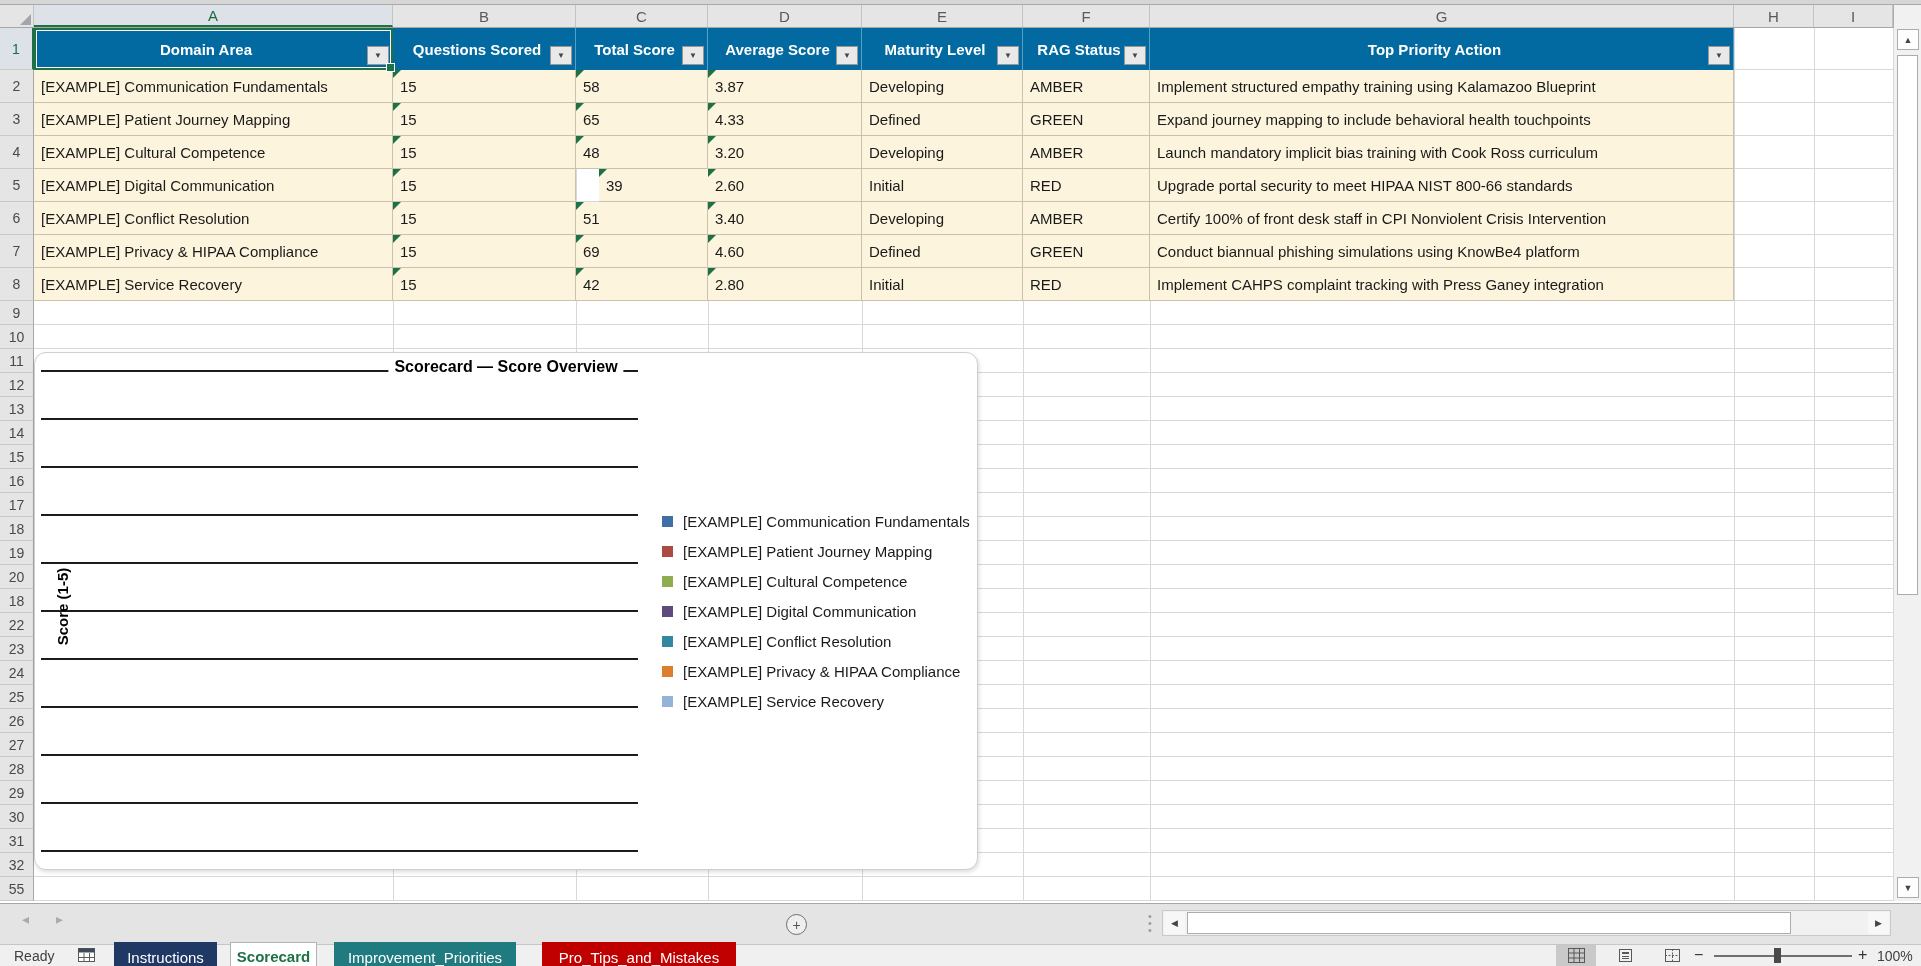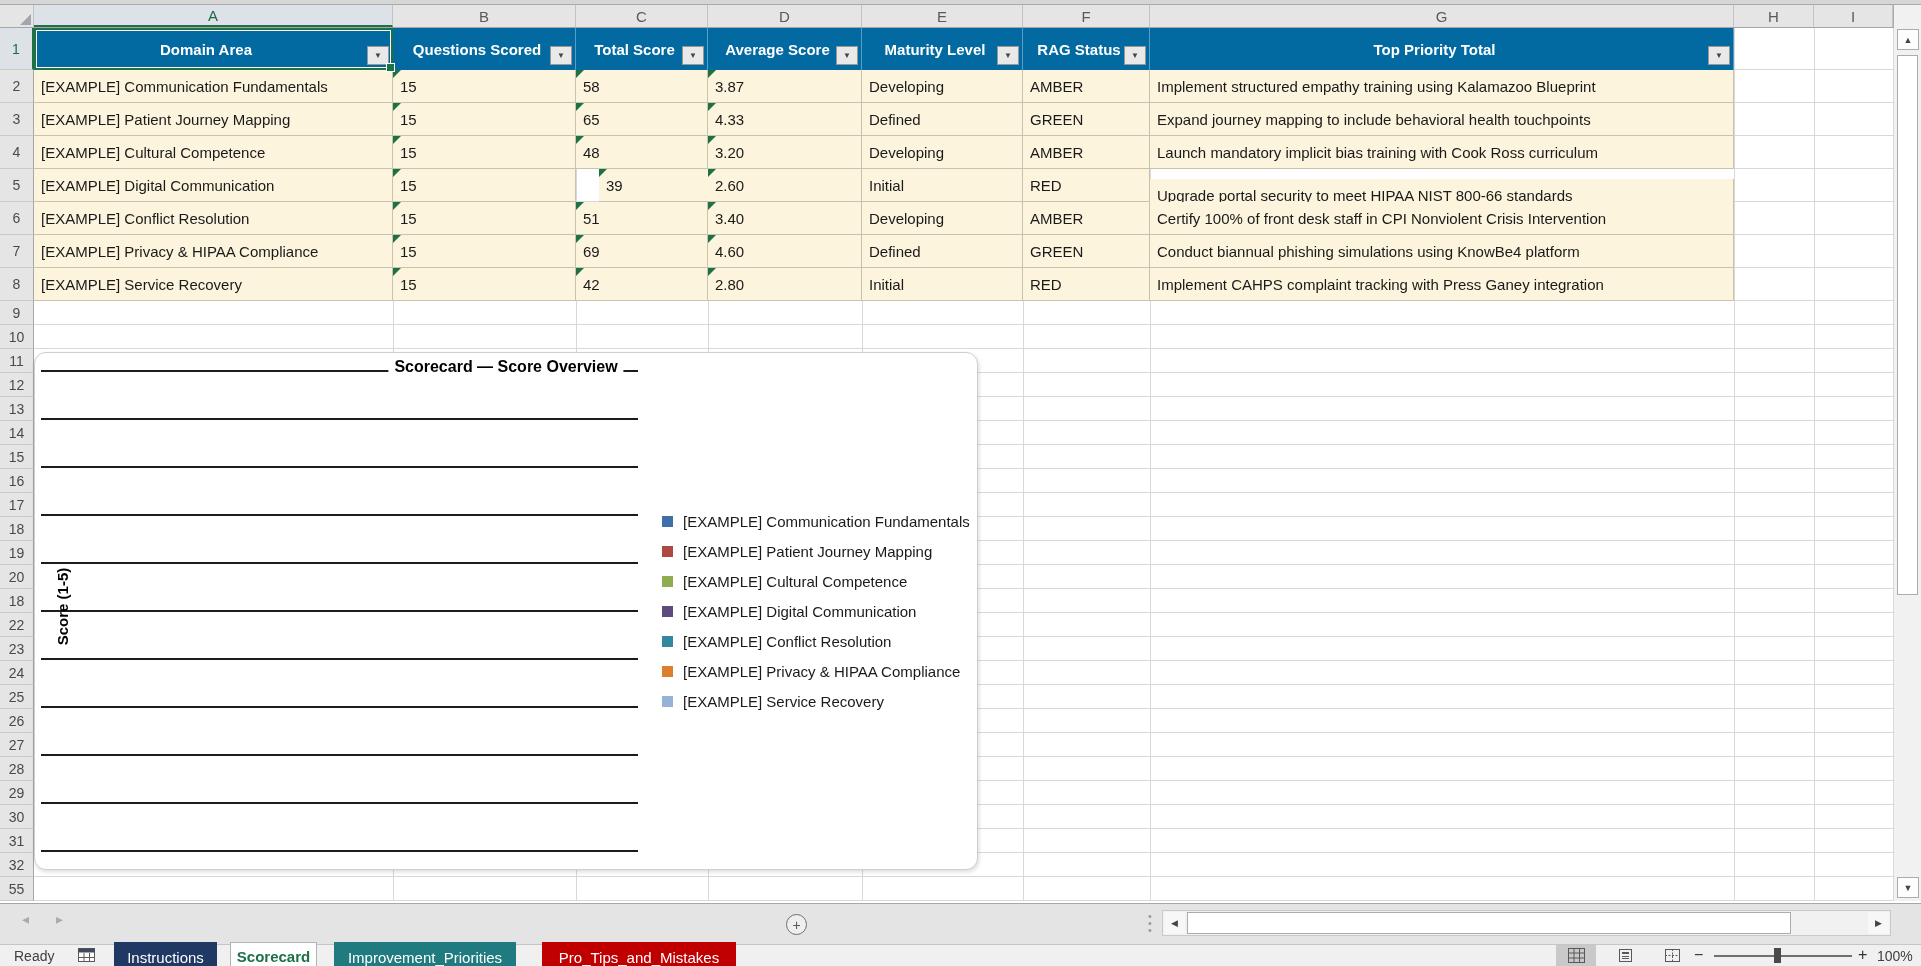--- a/index.html
+++ b/index.html
@@ -202,21 +202,21 @@
           <span>▼</span>
         </div>
       </div>
       <div class="hcell abs" style="left: 1023px; top: 28px; width: 127px; height: 42px; position: absolute;">
         <span style="padding-right: 14px;">RAG Status</span>
         <div class="ddbtn">
           <span>▼</span>
         </div>
       </div>
       <div class="hcell abs" style="left: 1150px; top: 28px; width: 584px; height: 42px; position: absolute;">
-        <span style="padding-right: 14px;">Top Priority Total</span>
+        <span style="padding-right: 14px;">Top Priority Action</span>
         <div class="ddbtn">
           <span>▼</span>
         </div>
       </div>
       <div class="dcell abs" style="left: 34px; top: 70px; width: 359px; height: 33px;">[EXAMPLE] Communication Fundamentals</div>
       <div class="dcell abs err" style="left: 393px; top: 70px; width: 183px; height: 33px;">15</div>
       <div class="dcell abs err" style="left: 576px; top: 70px; width: 132px; height: 33px;">58</div>
       <div class="dcell abs err" style="left: 708px; top: 70px; width: 154px; height: 33px;">3.87</div>
       <div class="dcell abs" style="left: 862px; top: 70px; width: 161px; height: 33px;">Developing</div>
       <div class="dcell abs" style="left: 1023px; top: 70px; width: 127px; height: 33px;">AMBER</div>
@@ -234,21 +234,21 @@
       <div class="dcell abs err" style="left: 708px; top: 136px; width: 154px; height: 33px;">3.20</div>
       <div class="dcell abs" style="left: 862px; top: 136px; width: 161px; height: 33px;">Developing</div>
       <div class="dcell abs" style="left: 1023px; top: 136px; width: 127px; height: 33px;">AMBER</div>
       <div class="dcell abs" style="left: 1150px; top: 136px; width: 584px; height: 33px;">Launch mandatory implicit bias training with Cook Ross curriculum</div>
       <div class="dcell abs" style="left: 34px; top: 169px; width: 359px; height: 33px;">[EXAMPLE] Digital Communication</div>
       <div class="dcell abs err" style="left: 393px; top: 169px; width: 183px; height: 33px;">15</div>
       <div class="dcell abs err" style="left: 576px; top: 169px; width: 132px; height: 33px; margin-left: 23px;">39</div>
       <div class="dcell abs err" style="left: 708px; top: 169px; width: 154px; height: 33px;">2.60</div>
       <div class="dcell abs" style="left: 862px; top: 169px; width: 161px; height: 33px;">Initial</div>
       <div class="dcell abs" style="left: 1023px; top: 169px; width: 127px; height: 33px;">RED</div>
-      <div class="dcell abs" style="left: 1150px; top: 179px; width: 584px; height: 33px;">Upgrade portal security to meet HIPAA NIST 800-66 standards</div>
+      <div class="dcell abs" style="left: 1150px; top: 169px; width: 584px; height: 33px;">Upgrade portal security to meet HIPAA NIST 800-66 standards</div>
       <div class="dcell abs" style="left: 34px; top: 202px; width: 359px; height: 33px;">[EXAMPLE] Conflict Resolution</div>
       <div class="dcell abs err" style="left: 393px; top: 202px; width: 183px; height: 33px;">15</div>
       <div class="dcell abs err" style="left: 576px; top: 202px; width: 132px; height: 33px;">51</div>
       <div class="dcell abs err" style="left: 708px; top: 202px; width: 154px; height: 33px;">3.40</div>
       <div class="dcell abs" style="left: 862px; top: 202px; width: 161px; height: 33px;">Developing</div>
       <div class="dcell abs" style="left: 1023px; top: 202px; width: 127px; height: 33px;">AMBER</div>
       <div class="dcell abs" style="left: 1150px; top: 202px; width: 584px; height: 33px;">Certify 100% of front desk staff in CPI Nonviolent Crisis Intervention</div>
       <div class="dcell abs" style="left: 34px; top: 235px; width: 359px; height: 33px;">[EXAMPLE] Privacy &amp; HIPAA Compliance</div>
       <div class="dcell abs err" style="left: 393px; top: 235px; width: 183px; height: 33px;">15</div>
       <div class="dcell abs err" style="left: 576px; top: 235px; width: 132px; height: 33px;">69</div>

